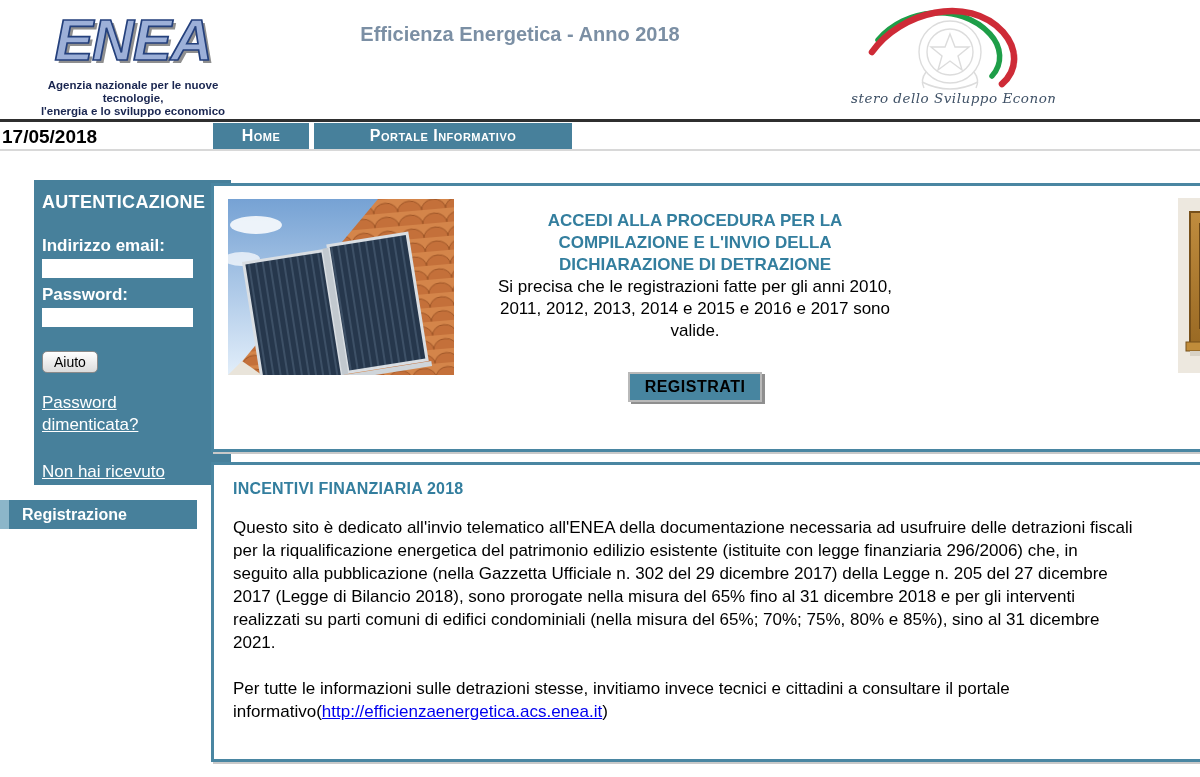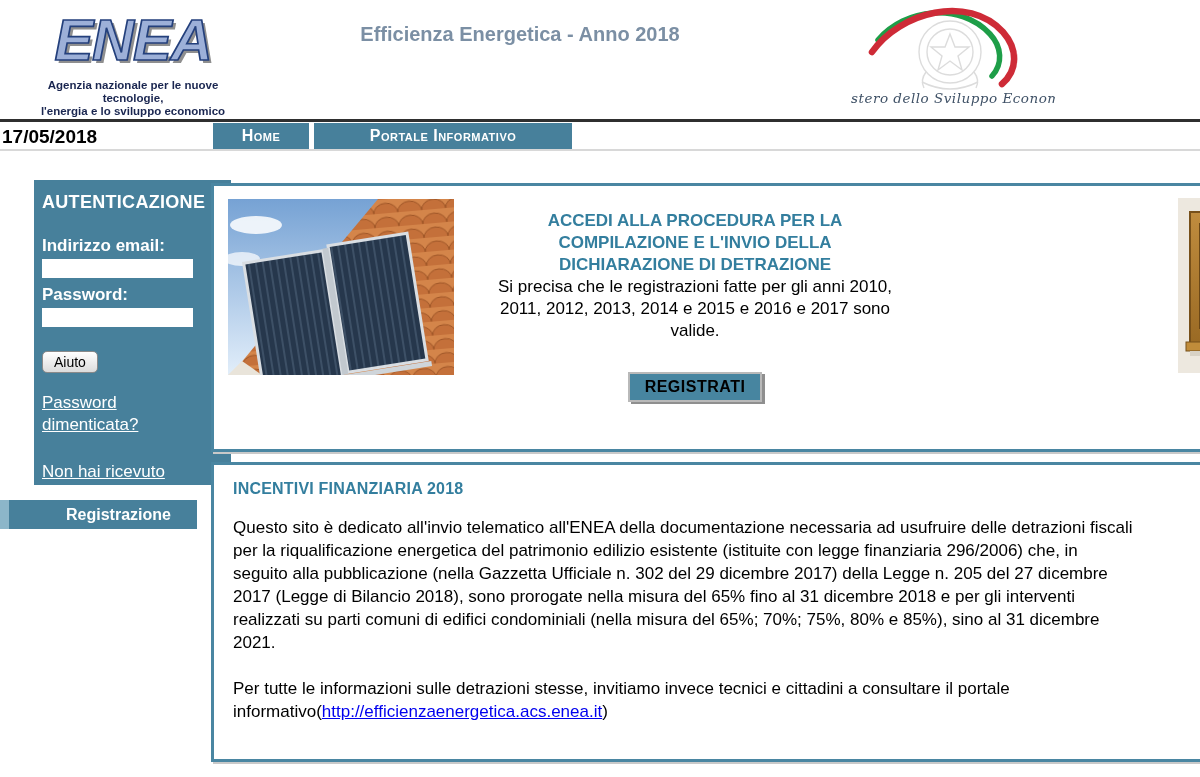--- a/index.html
+++ b/index.html
@@ -47,21 +47,21 @@
   }
   .accedi-btn {
     margin-top:24px; font-family:"Liberation Sans", sans-serif; font-size:14px; color:#000;
     background:linear-gradient(#ffffff,#dcdcdc); border:1px solid #8a8a8a; border-radius:5px;
     padding:2px 11px; cursor:pointer;
   }
   .side-link { display:block; margin-top:19px; width:160px; color:#fff; font-size:17px; line-height:22px; text-decoration:underline; }
   .side-link + .side-link { margin-top:25px; }
   .reg-bar { position:absolute; left:0; top:500px; width:197px; height:29px; background:#47809b; cursor:pointer; }
   .reg-accent { position:absolute; left:0; top:0; width:9px; height:29px; background:#8cb6c9; }
-  .reg-label { color:#fff; font-weight:bold; font-size:16px; line-height:29px; padding-left:22px;margin-left:44px; }
+  .reg-label { color:#fff; font-weight:bold; font-size:16px; line-height:29px; padding-left:22px; }
 
   
   .cbox {
     position:absolute; left:211px; width:1171px; background:#fff;
     border:3px solid #4a86a2; box-shadow:2px 2px 0 #c9c9c9;
   }
   .box1 { top:183px; height:269px; }
   .box2 { top:462px; height:300px; }
 
   .solar-img  { position:absolute; left:14px; top:13px; }

